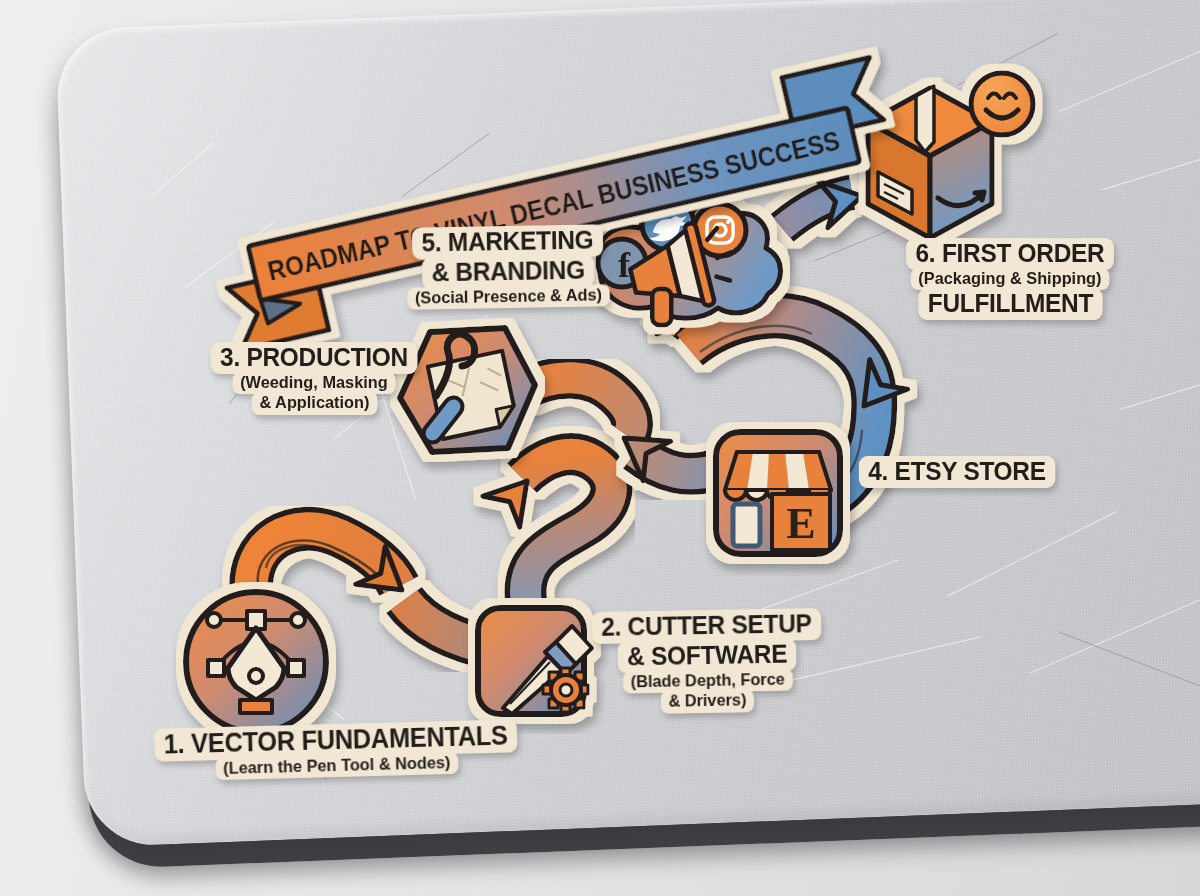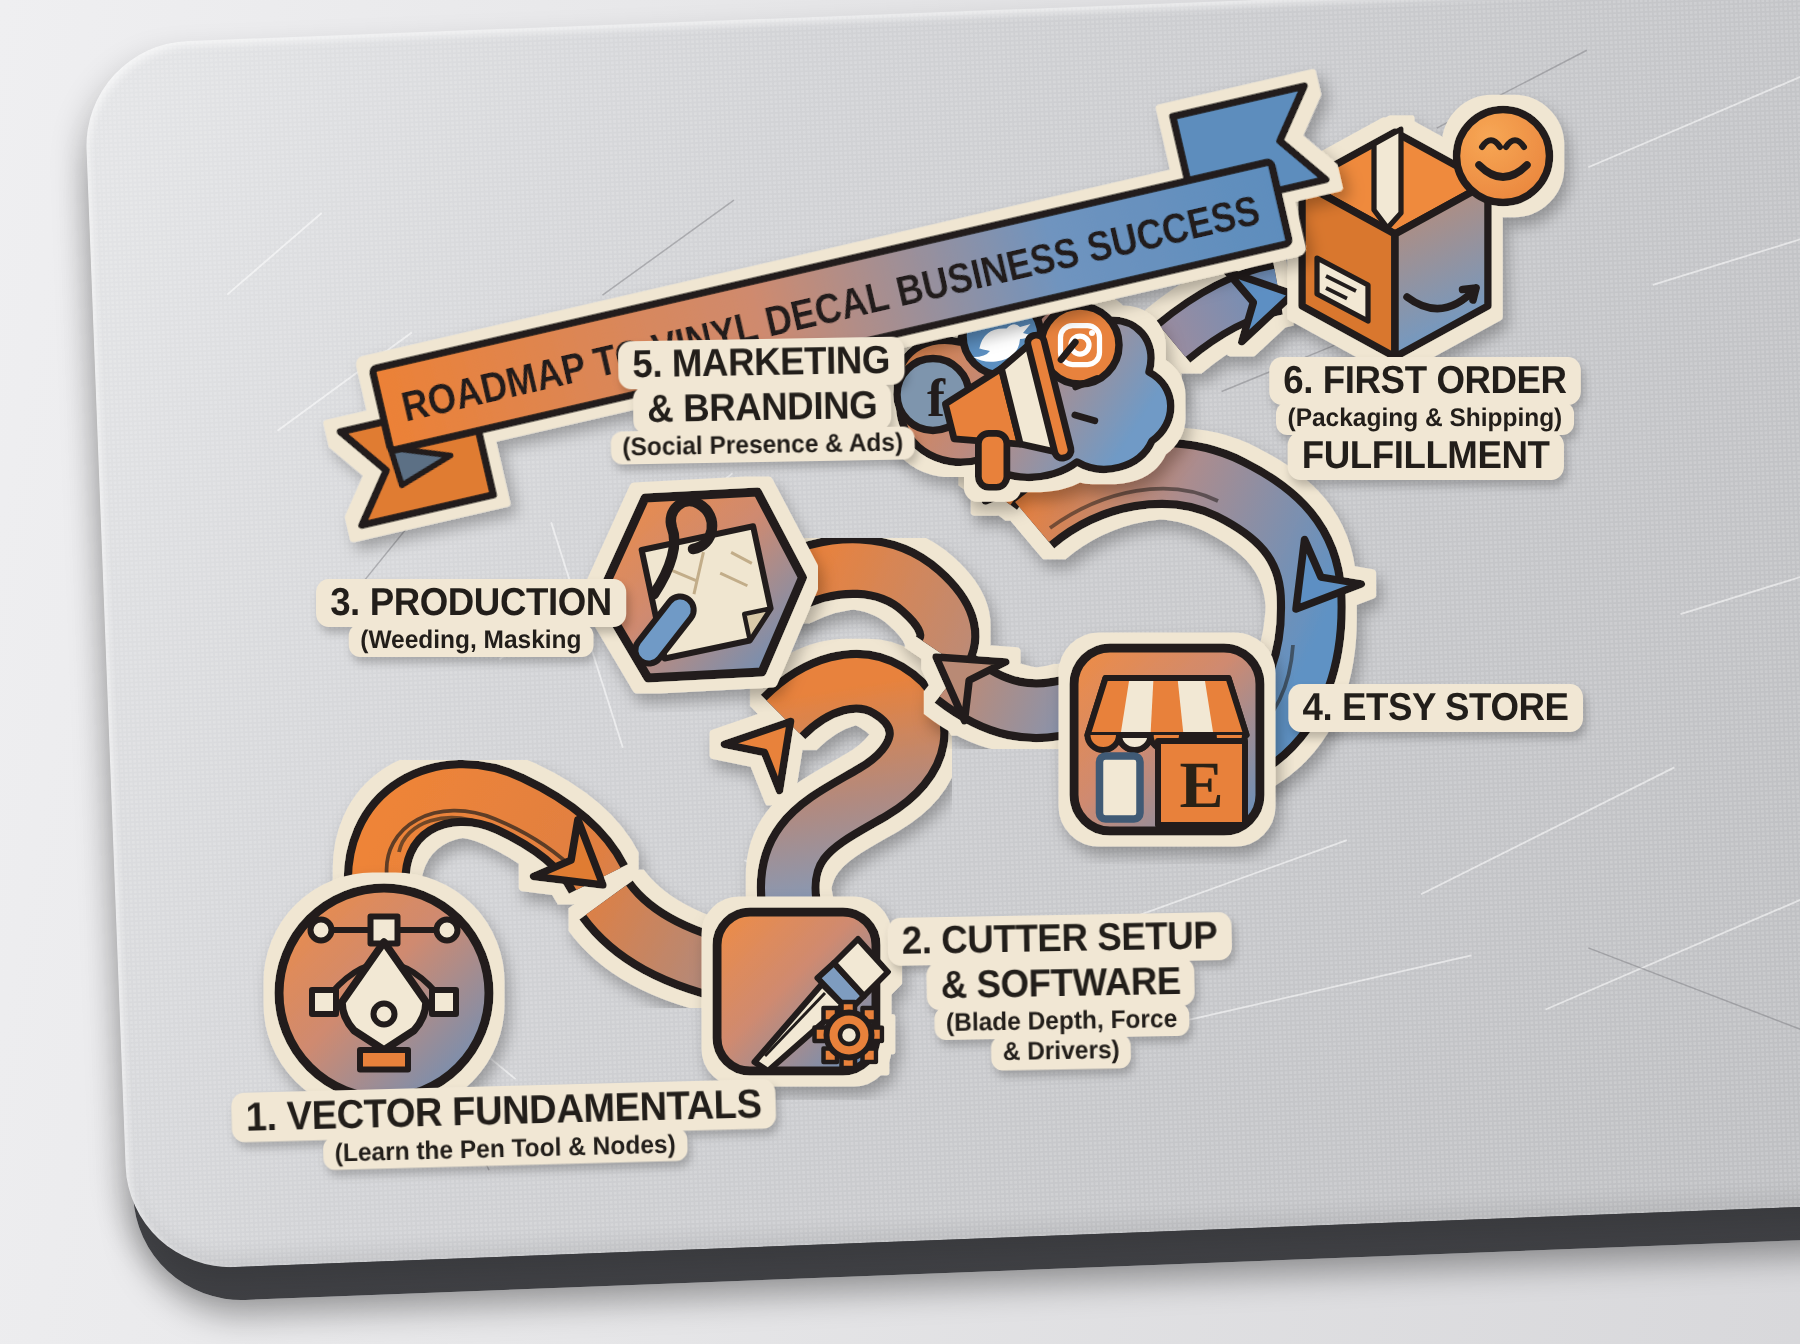--- a/index.html
+++ b/index.html
@@ -320,35 +320,36 @@
   <div></div>
 </div>
 
 <div class="step-label rot-m1" style="left:707px;top:612px;">
   <div><span class="l1">2. CUTTER SETUP</span></div>
   <div><span class="l1">&amp; SOFTWARE</span></div>
   <div><span class="l2">(Blade Depth, Force</span></div>
   <div><span class="l2">&amp; Drivers)</span></div>
 </div>
 
-<div class="step-label" style="left:314px;top:344px;margin-top:44px;">
+<div class="step-label" style="left:314px;top:344px;">
   <div><span class="l1">3. PRODUCTION</span></div>
   <div><span class="l2">(Weeding, Masking</span></div>
+  <div><span class="l2">&amp; Application)</span></div>
 </div>
 
 <div class="step-label" style="left:957px;top:458px;">
   <div><span class="l1">4. ETSY STORE</span></div>
   <div></div>
 </div>
 
 <div class="step-label rot-m1" style="left:508px;top:228px;">
   <div><span class="l1">5. MARKETING</span></div>
   <div><span class="l1">&amp; BRANDING</span></div>
   <div><span class="l2">(Social Presence &amp; Ads)</span></div>
   <div></div>
 </div>
 
-<div class="step-label" style="left:950px;top:240px;">
+<div class="step-label" style="left:1010px;top:240px;">
   <div><span class="l1">6. FIRST ORDER</span></div>
   <div><span class="l2">(Packaging &amp; Shipping)</span></div>
   <div><span class="l1">FULFILLMENT</span></div>
   <div></div>
 </div>
 
 </body></html>

